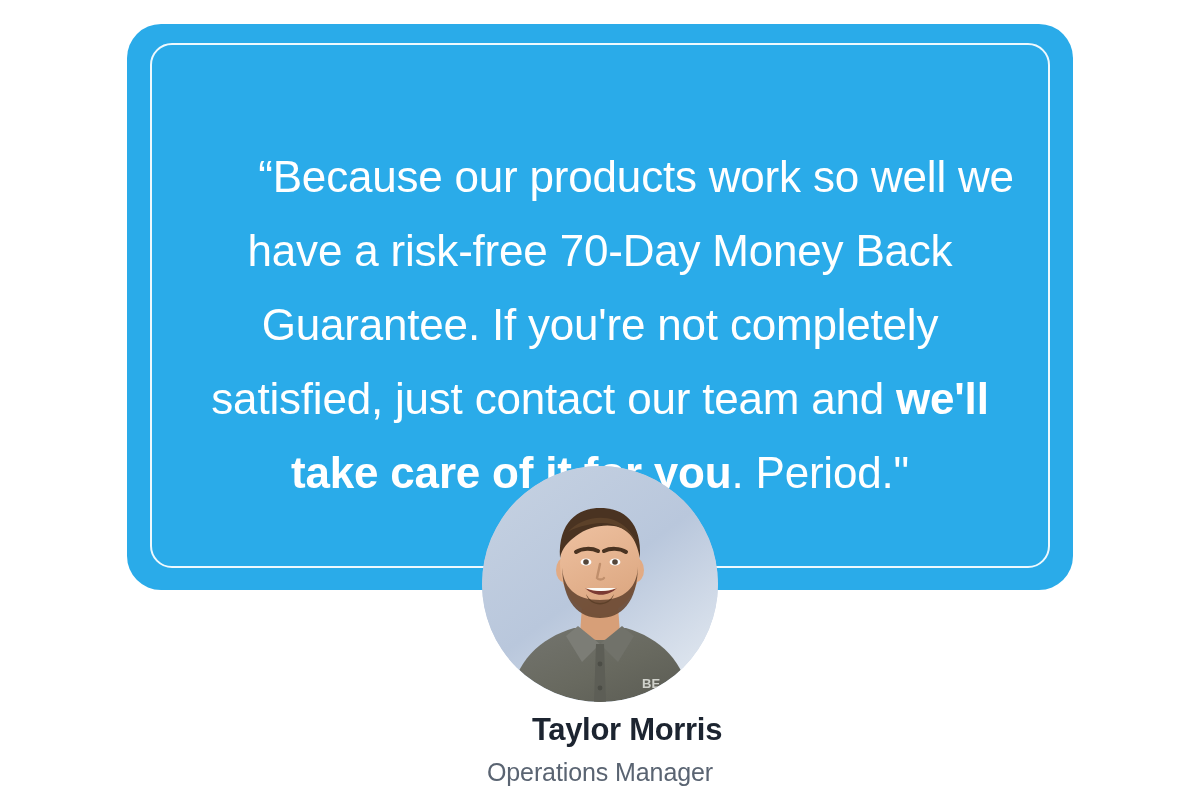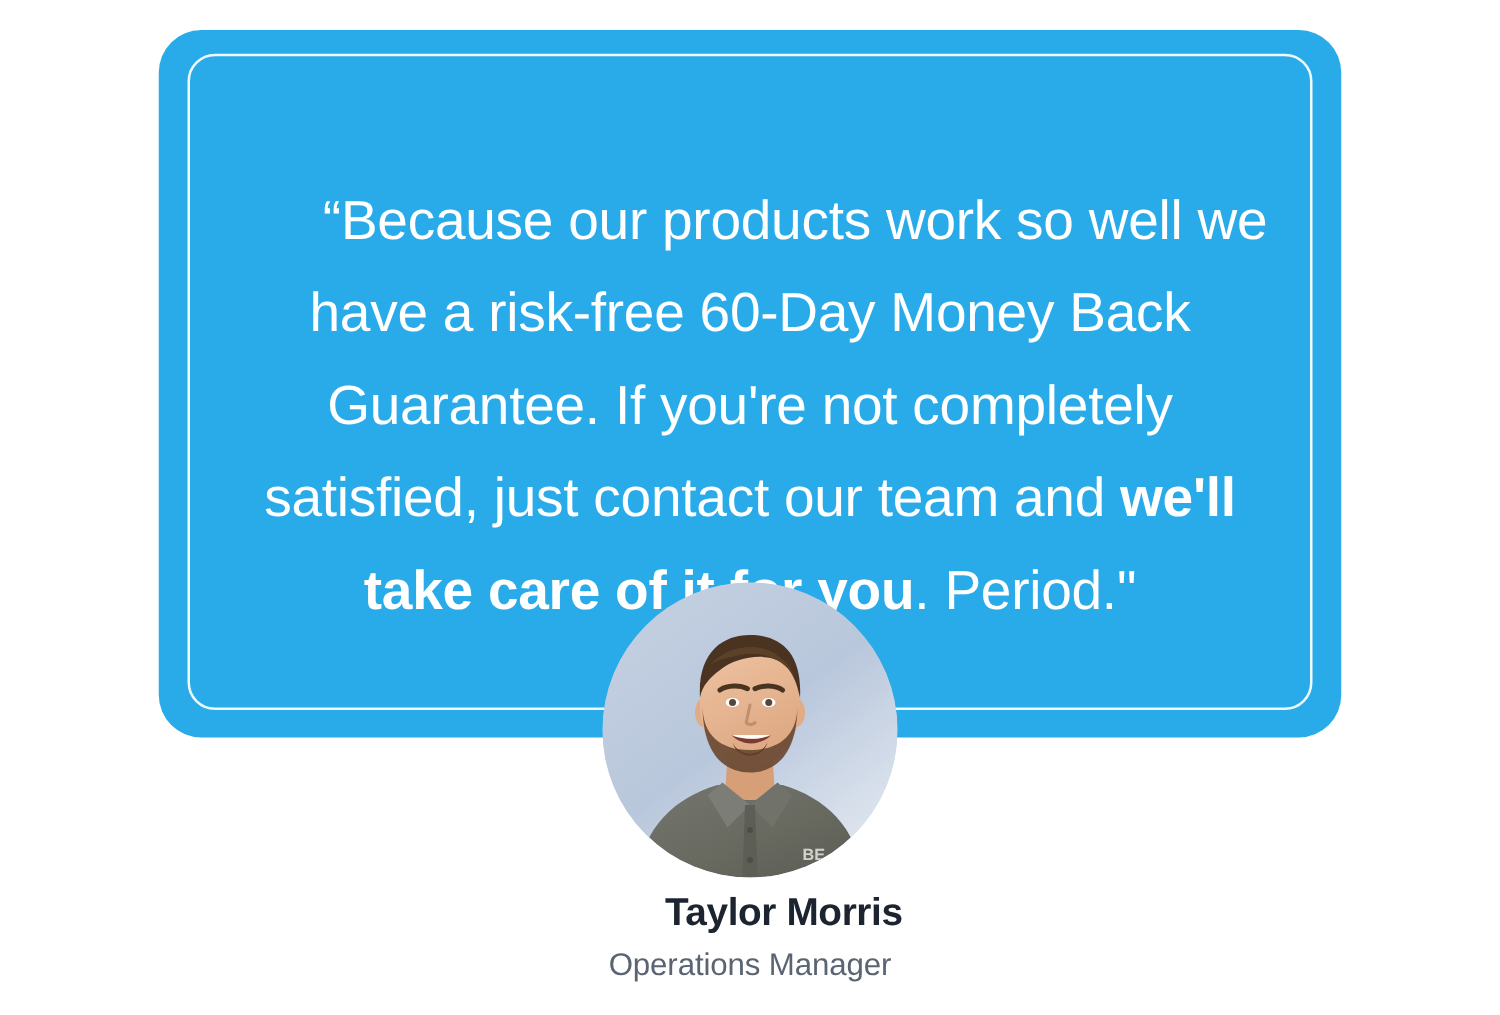--- a/index.html
+++ b/index.html
@@ -109,21 +109,21 @@
 </style>
 </head>
 <body>
 
 <div class="stage">
 
   <div class="quote-card">
     <div class="quote-card-inner-border"></div>
 
     <div class="quote-text">
-      <span>“Because our products work so well we have a risk-free 60-Day Money Back Guarantee. If you're not completely satisfied, just contact our team and </span><span class="strong">we'll take care of it for you</span><span>. Period."</span>
+      <span>“Because our products work so well we have a risk-free 70-Day Money Back Guarantee. If you're not completely satisfied, just contact our team and </span><span class="strong">we'll take care of it for you</span><span>. Period."</span>
     </div>
   </div>
 
   <div class="avatar">
     <svg viewBox="0 0 236 236" xmlns="http://www.w3.org/2000/svg">
       <defs>
         <linearGradient id="bgGrad" x1="0" y1="0" x2="0.75" y2="1">
           <stop offset="0%" stop-color="#c6d2e2"></stop>
           <stop offset="55%" stop-color="#b9c7dc"></stop>
           <stop offset="100%" stop-color="#dfe6ef"></stop>

